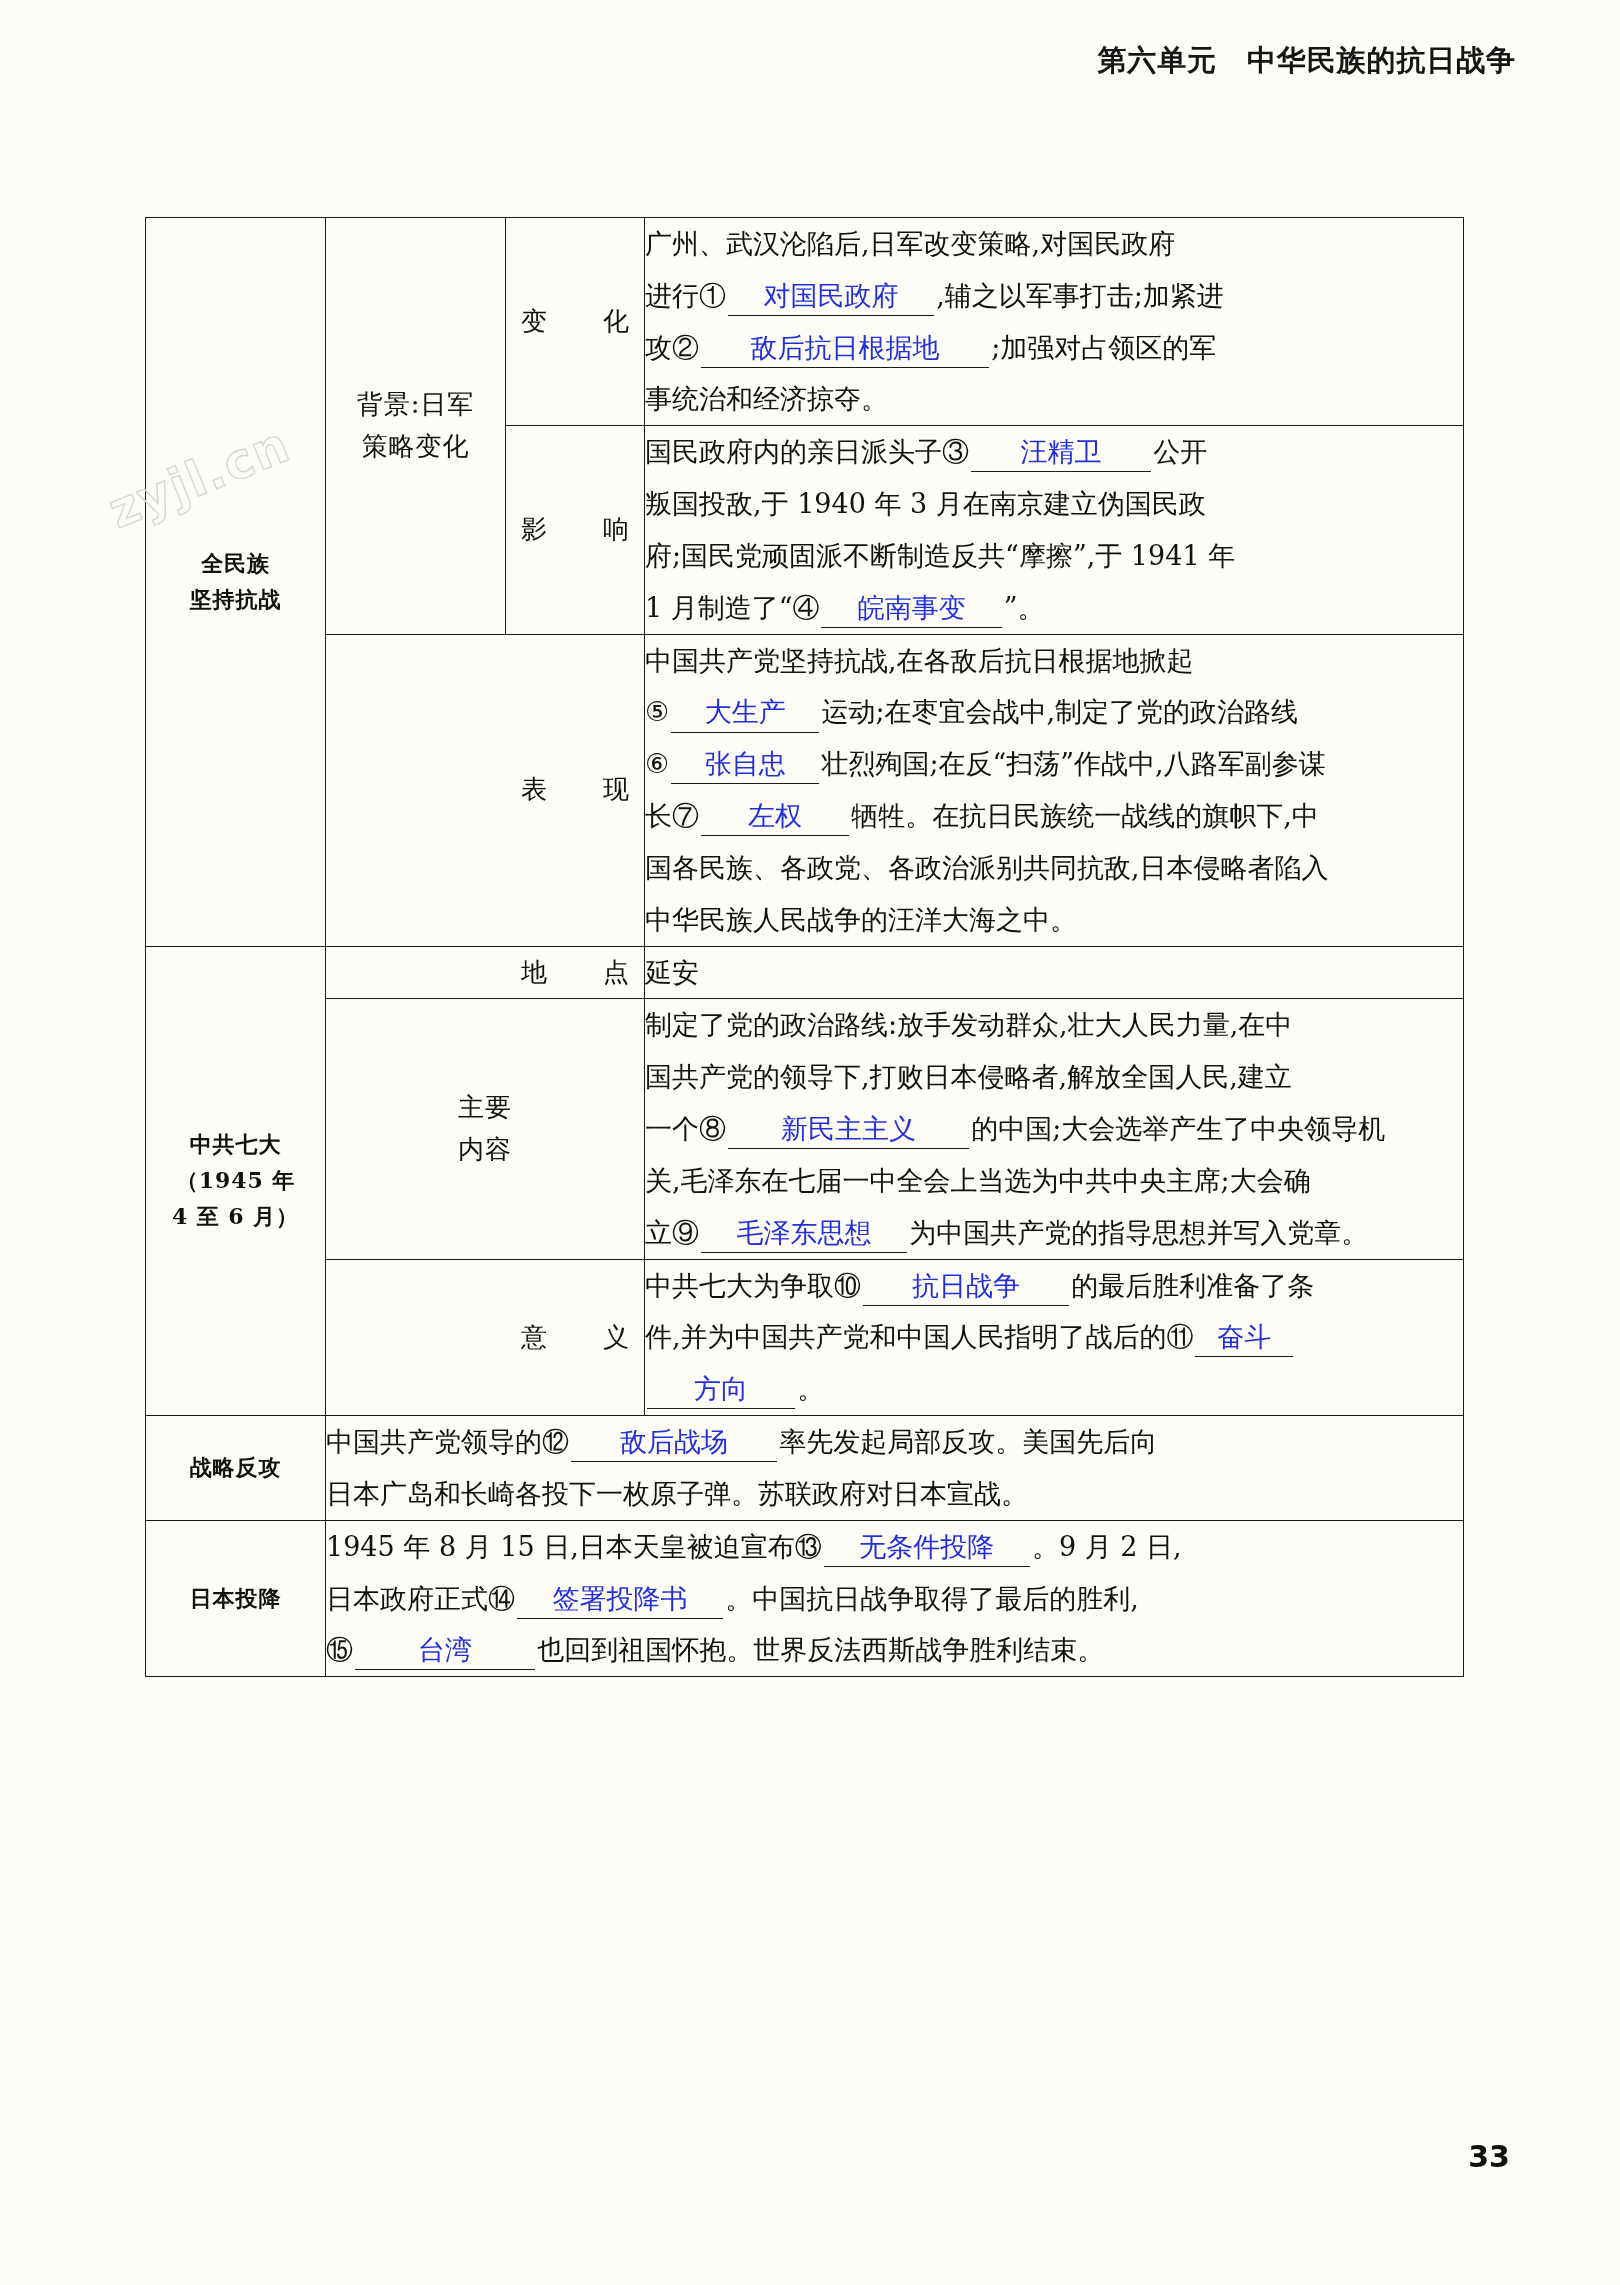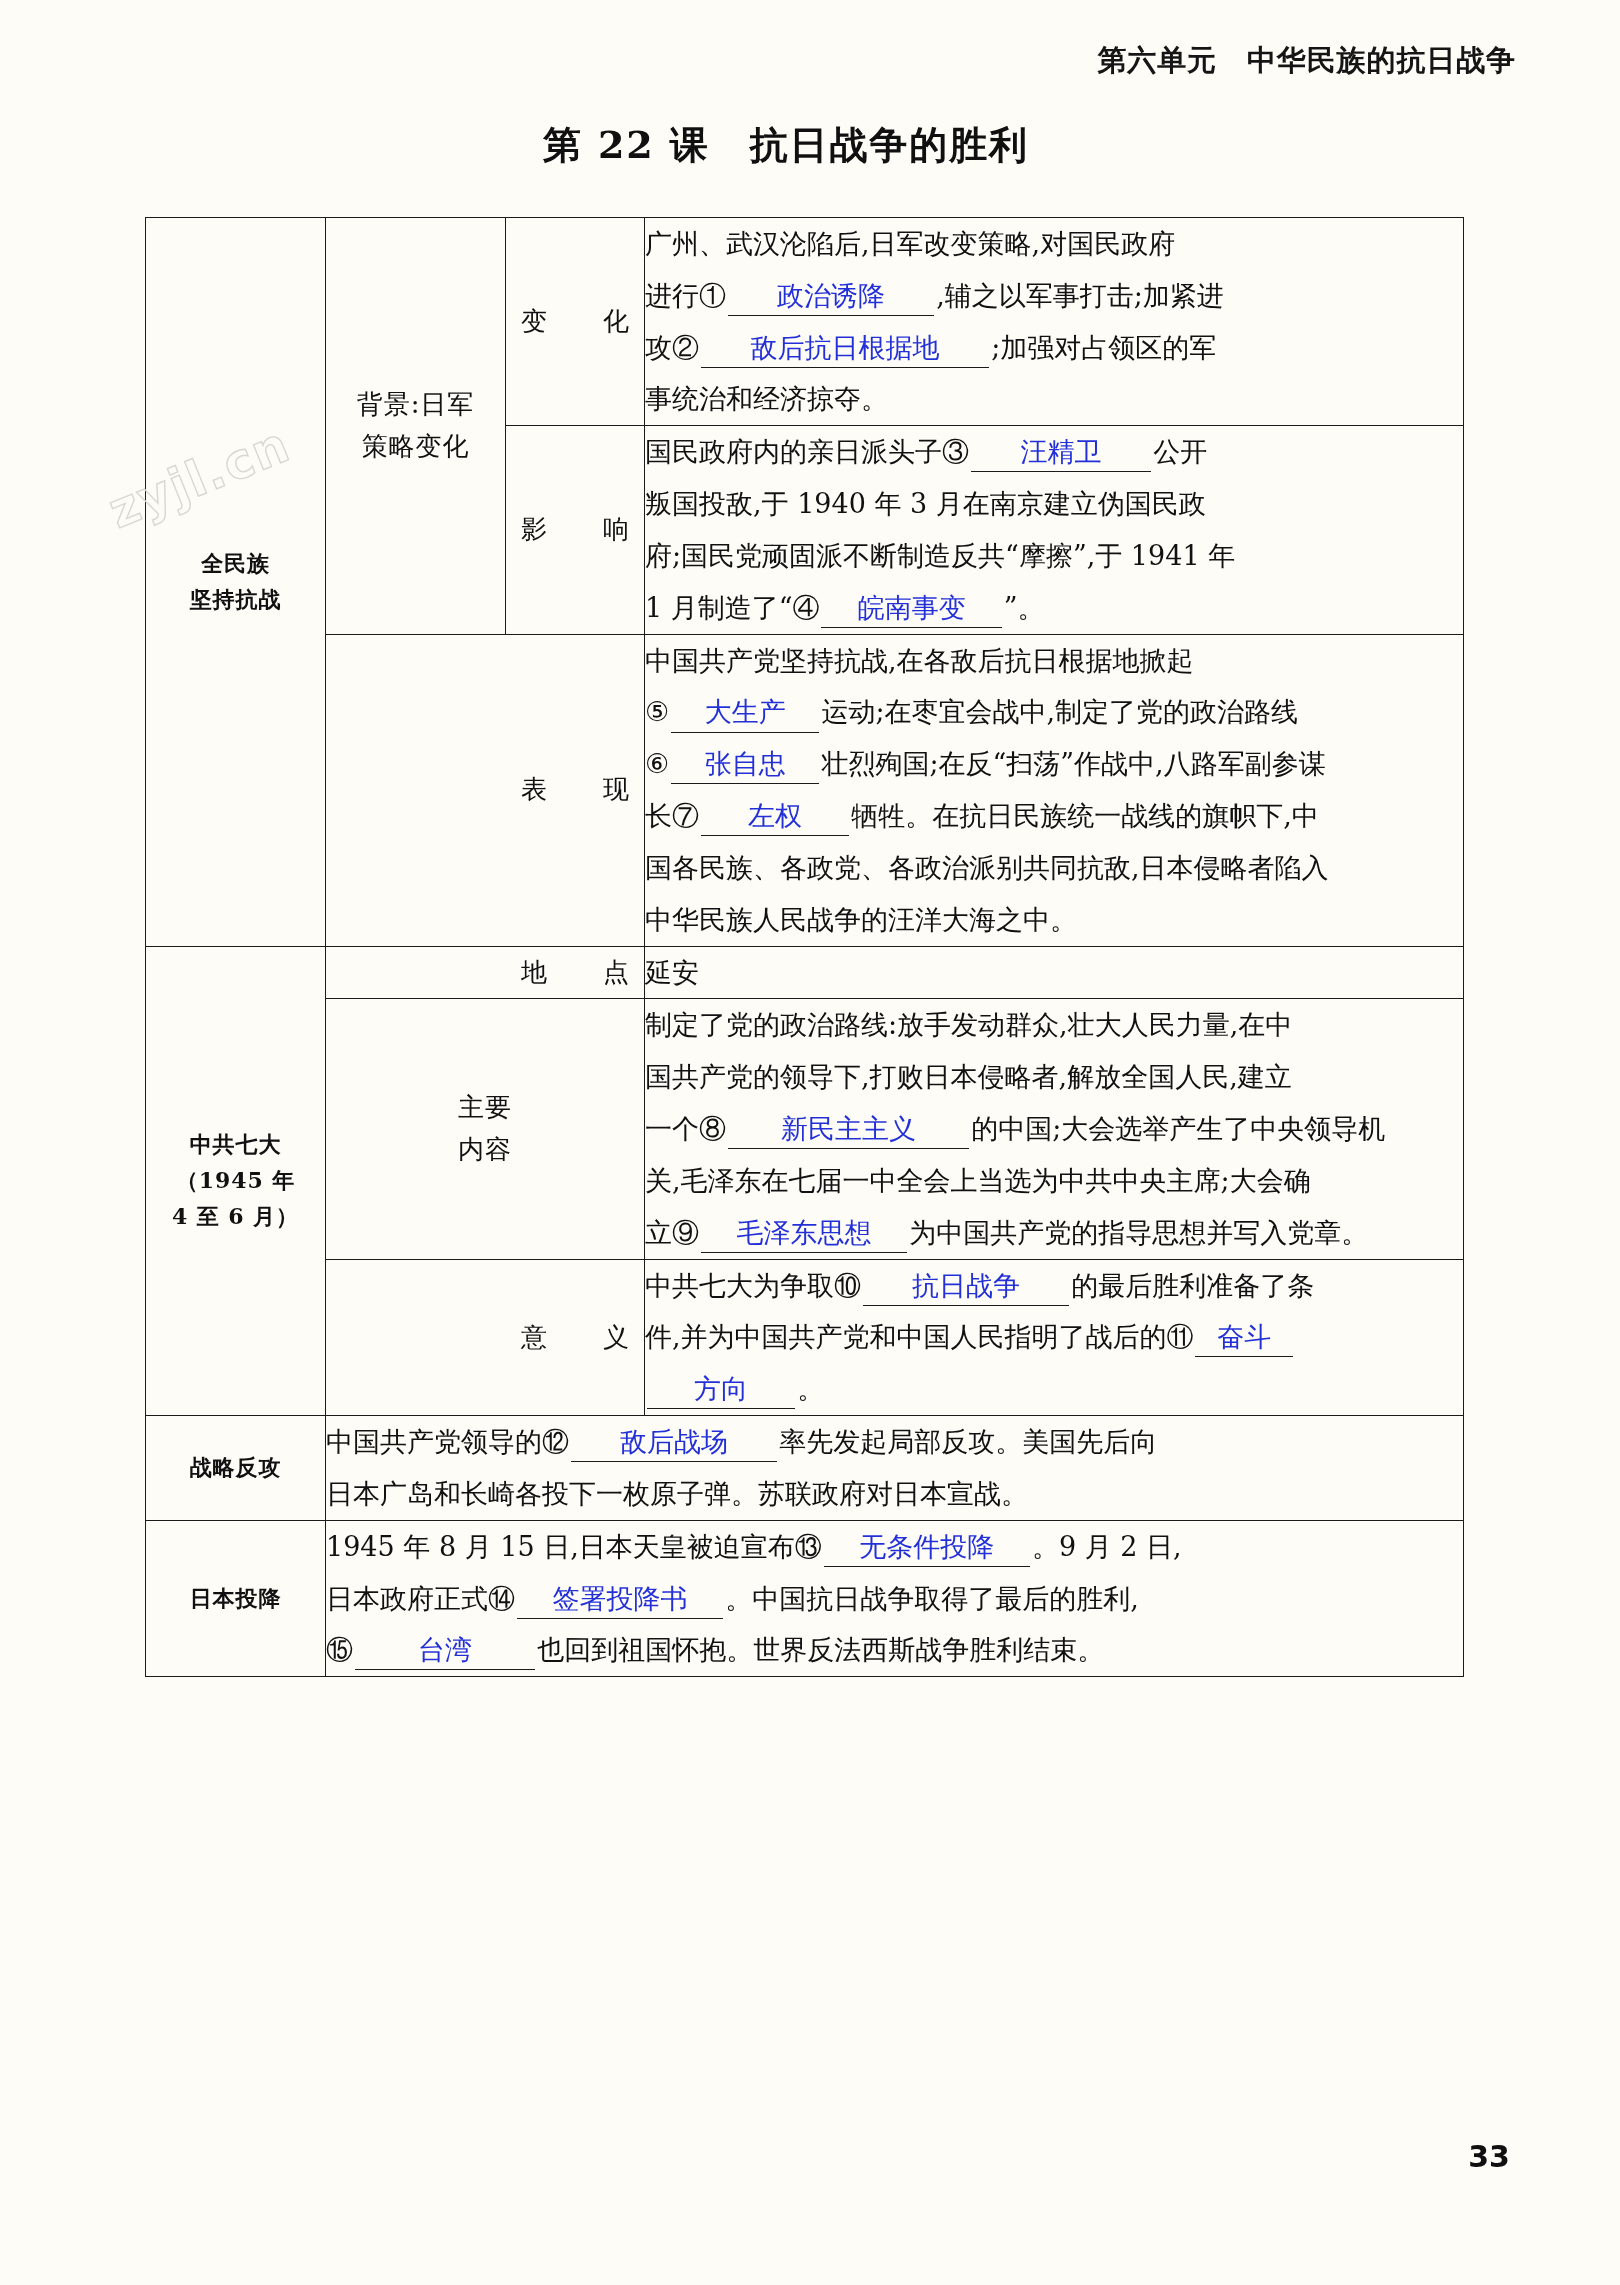--- a/index.html
+++ b/index.html
@@ -143,39 +143,38 @@
     margin-top: 44px;
   }
 </style>
 </head>
 <body>
 
 <div class="page">
 
   <div class="running-header">第六单元　中华民族的抗日战争</div>
 
-  <div class="lesson-title">第 22 课　抗日战争的胜利</div>
 
   <div class="watermark">zyjl.cn</div>
 
   <table class="sheet">
     <colgroup>
       <col class="col-a">
         <col class="col-b">
         <col class="col-c">
         <col>
     </colgroup>
     <tbody id="table-body">
         <tr>
           <td class="rowhead" rowspan="3">全民族<br>坚持抗战</td>
           <td class="sublabel" rowspan="2">背景:日军<br>策略变化</td>
           <td class="sublabel spaced">变　化</td>
           <td class="body">
             <span class="ln"><span class="plain">广州、武汉沦陷后,日军改变策略,对国民政府</span></span>
-            <span class="ln"><span class="plain">进行①</span><span class="ans w4">政治诱降</span><span class="plain">,辅之以军事打击;加紧进</span></span>
+            <span class="ln"><span class="plain">进行①</span><span class="ans w4">对国民政府</span><span class="plain">,辅之以军事打击;加紧进</span></span>
             <span class="ln"><span class="plain">攻②</span><span class="ans w6">敌后抗日根据地</span><span class="plain">;加强对占领区的军</span></span>
             <span class="ln"><span class="plain">事统治和经济掠夺。</span></span>
           </td>
         </tr>
         <tr>
           <td class="sublabel spaced">影　响</td>
           <td class="body">
             <span class="ln"><span class="plain">国民政府内的亲日派头子③</span><span class="ans w3">汪精卫</span><span class="plain">公开</span></span>
             <span class="ln"><span class="plain">叛国投敌,于 1940 年 3 月在南京建立伪国民政</span></span>
             <span class="ln"><span class="plain">府;国民党顽固派不断制造反共“摩擦”,于 1941 年</span></span>

